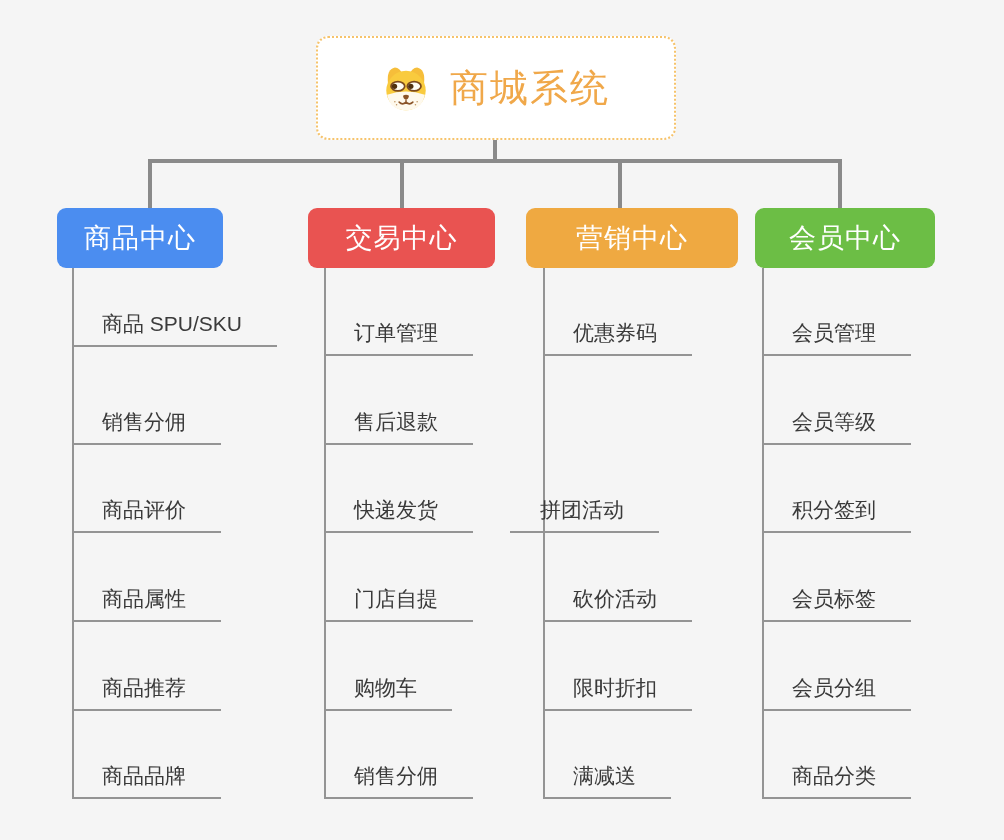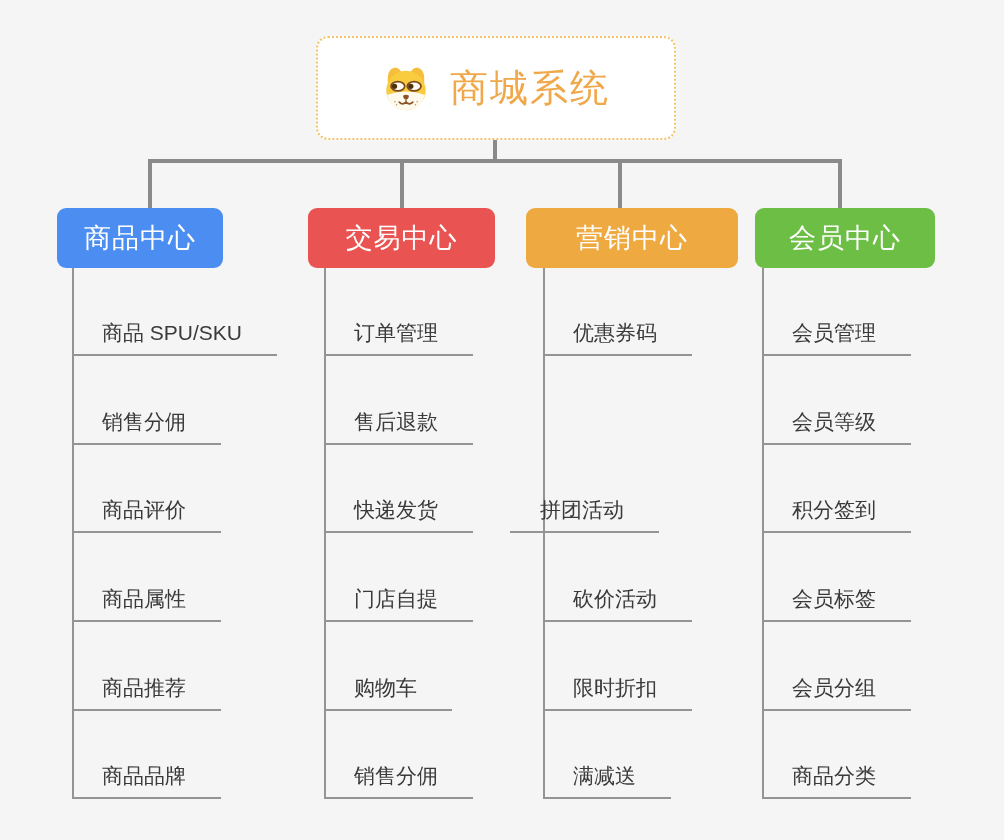--- a/index.html
+++ b/index.html
@@ -75,21 +75,21 @@
           <circle cx="39" cy="47.5" r="0.9" fill="#c09463"></circle>
       </svg>
     </span>
     <span class="root-label">商城系统</span>
   </div>
 
   <div class="branch" style="left: 57px; width: 166px; background-color: rgb(75, 141, 240);">
     <span>商品中心</span>
   </div>
   <div class="vline" style="left:72px"></div>
-  <div class="leaf" style="left:72px;top:320px">商品 SPU/SKU</div>
+  <div class="leaf" style="left:72px;top:311px">商品 SPU/SKU</div>
   <div class="leaf" style="left:72px;top:409px">销售分佣</div>
   <div class="leaf" style="left:72px;top:497px">商品评价</div>
   <div class="leaf" style="left:72px;top:586px">商品属性</div>
   <div class="leaf" style="left:72px;top:675px">商品推荐</div>
   <div class="leaf" style="left:72px;top:763px">商品品牌</div>
 
   <div class="branch" style="left: 308px; width: 187px; background-color: rgb(233, 83, 81);">
     <span>交易中心</span>
   </div>
   <div class="vline" style="left:324px"></div>

